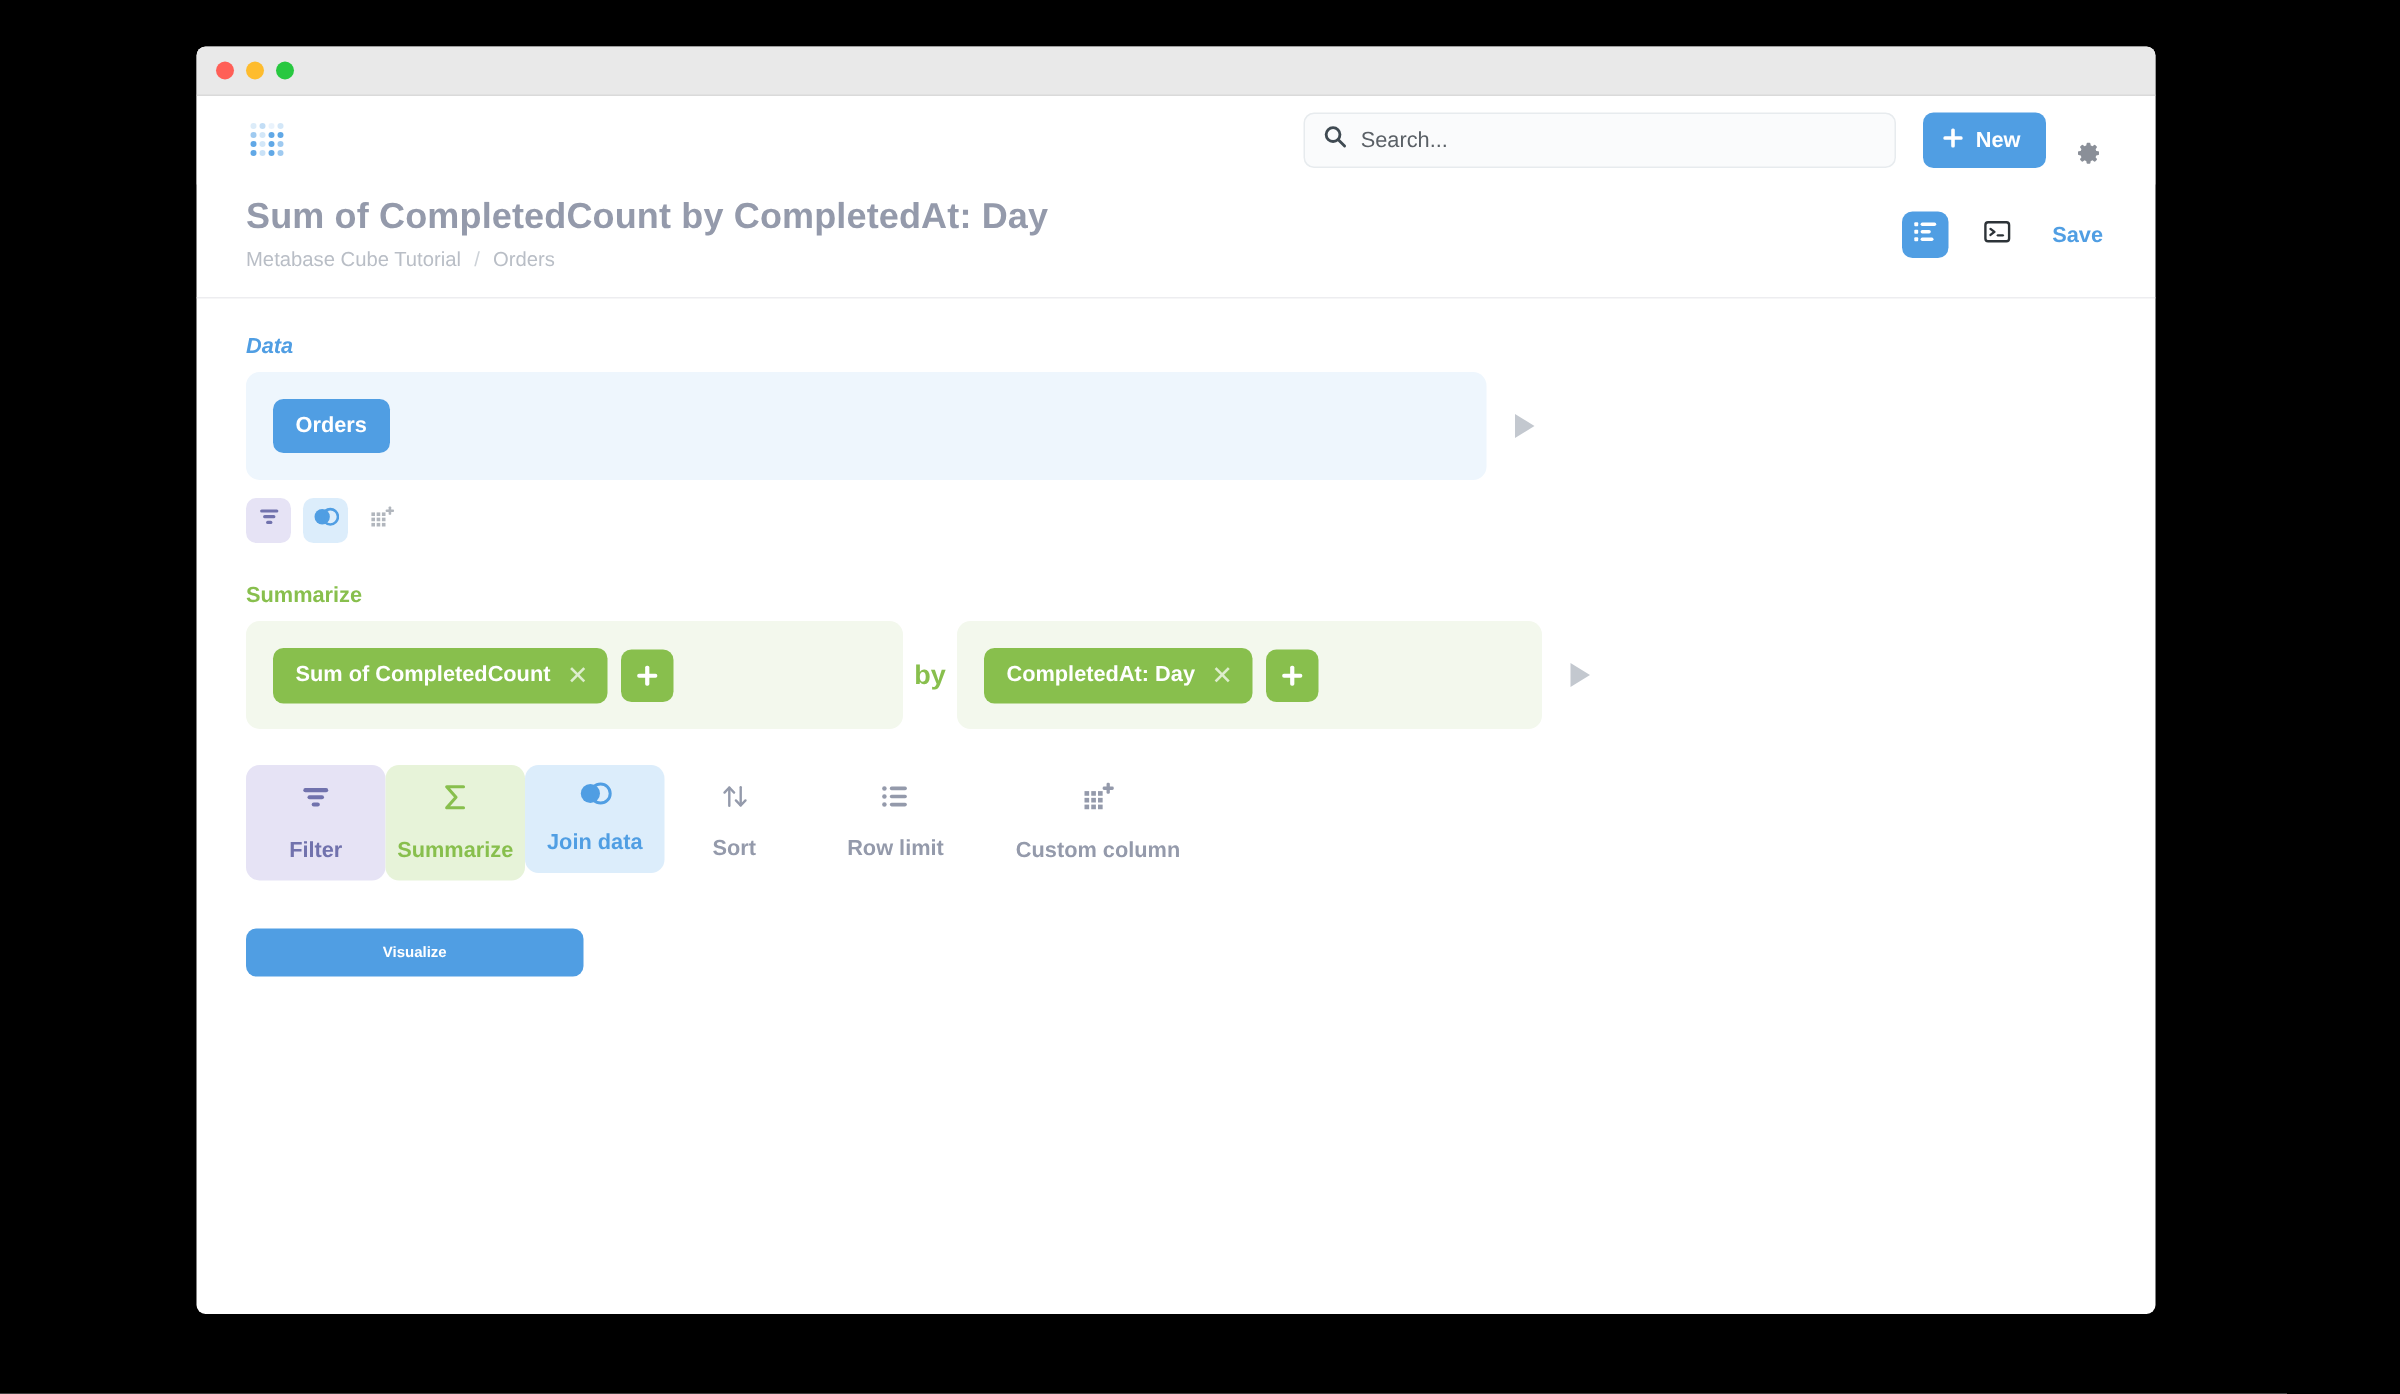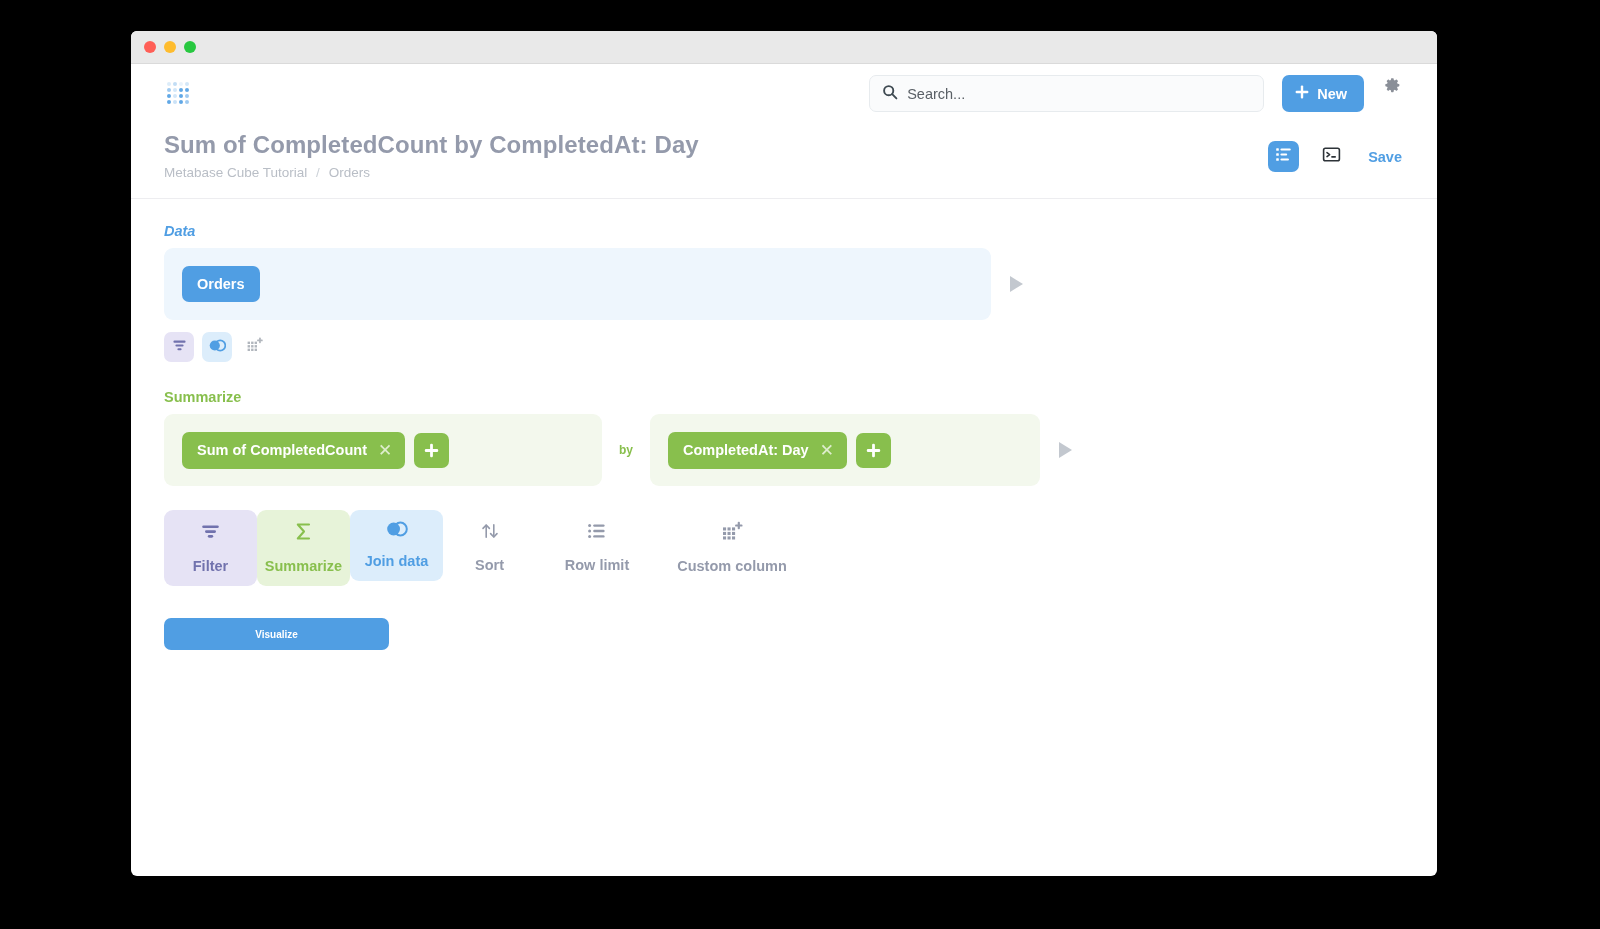--- a/index.html
+++ b/index.html
@@ -37,21 +37,21 @@
   
   .appbar {
     height: 59px;
     display: flex;
     align-items: center;
     padding: 0 35px 0 33px;
     background: #fff;
   }
   .logo { width: 30px; height: 30px; display:block; }
 
-  .search-wrap { margin-left: auto; display:flex; align-items:flex-start; gap: 18px; }
+  .search-wrap { margin-left: auto; display:flex; align-items:flex-end; gap: 18px; }
   .search-box {
     width: 395px; height: 37px;
     background: #fafbfc;
     border: 1px solid #e7ebee;
     border-radius: 7px;
     display: flex; align-items: center;
     padding: 0 12px; gap: 9px;
   }
   .search-box .ph { color: #5a6066; font-size: 14.5px; }
   .btn-new {
@@ -155,22 +155,22 @@
     background: #f3f8ed;
     border-radius: 9px;
     min-height: 72px;
     display: flex; align-items: center;
     padding: 0 18px;
     gap: 9px;
   }
   .sum-box.metrics { width: 438px; }
   .sum-box.dims    { width: 390px; }
   .by-label {
-    color: #88bf4d; font-size: 12px; font-weight: bold;
-    width: 48px; text-align: center;
+    color: #88bf4d; font-size: 18px; font-weight: bold;
+    width: 36px; text-align: center;
   }
   .chip-green {
     background: #88bf4d;
     color: #fff;
     border-radius: 7px;
     font-size: 14.5px;
     font-weight: bold;
     padding: 10px 13px 10px 15px;
     display: inline-flex; align-items: center; gap: 11px;
     cursor: pointer;

